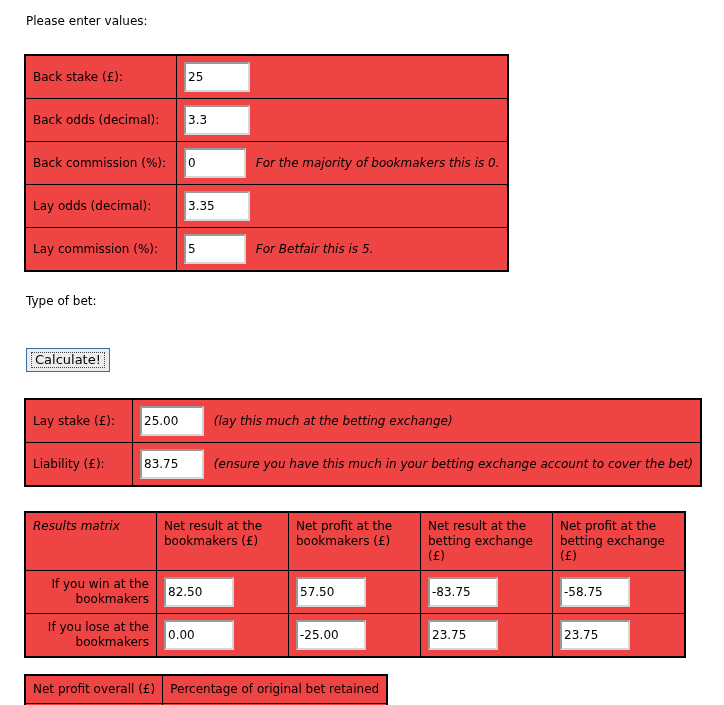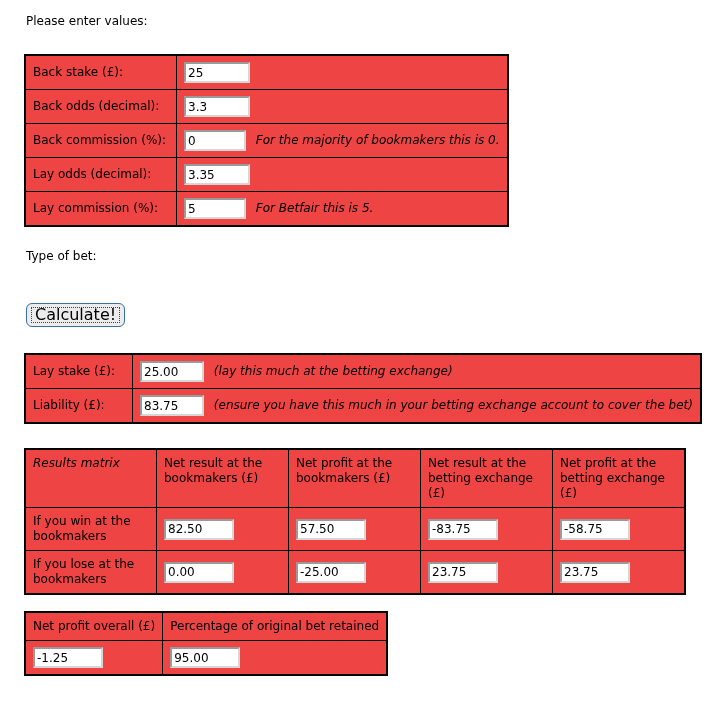--- a/index.html
+++ b/index.html
@@ -46,21 +46,21 @@
 
   
   input.tf {
     font-family: "DejaVu Sans", "Liberation Sans", sans-serif;
     font-size: 12px;
     line-height: 14px;
     color: #000000;
     background: #ffffff;
     border: 2px solid;
     border-color: #9a9a9a #d6d6d6 #d6d6d6 #9a9a9a;
-    padding: 4px 2px;
+    padding: 13px 2px;
     margin: 0;
     box-sizing: border-box;
     height: 21px;
     vertical-align: middle;
   }
   input.w-small  { width: 66px; }
   input.w-med    { width: 62px; }
   input.w-lay    { width: 64px; }
   input.w-matrix { width: 70px; }
 
@@ -109,46 +109,46 @@
     margin-top: -2px;
     border-radius: 50%;
     background: #1f8a1f;
   }
   .radio-label { font-size: 12px; line-height: 14px; }
 
   
   .btn {
     display: inline-block;
     font-family: "DejaVu Sans", "Liberation Sans", sans-serif;
-    font-size: 16px;
+    font-size: 13px;
     line-height: 14px;
     color: #000000;
     background: #ececec;
     border: 1px solid #3a6ea5;
-    border-radius: 6px;
+    border-radius: 0;
     padding: 3px 4px;
     margin-left: 2px;
     cursor: default;
   }
   .btn .focus-ring {
     display: inline-block;
     border: 1px dotted #444444;
     padding: 0 3px;
   }
 
   
   .t-inputs .c-label { width: 136px; }
   .t-inputs .c-field { width: 306px; }
 
   .t-lay .c-label { width: 92px; }
 
   .t-matrix .c-rowhdr { width: 116px; font-style: italic; }
   .t-matrix .c-col    { width: 117px; }
   .t-matrix td.hdr    { vertical-align: top; white-space: normal; }
-  .t-matrix td.rowhdr { vertical-align: top; white-space: normal; }
+  .t-matrix td.rowhdr { vertical-align: top; white-space: normal; text-align: right; }
 
   .t-summary .c-a { width: 115px; }
   .t-summary .c-b { width: 190px; margin-top: 29px; }
 </style>
 </head>
 <body>
 
 <div class="page">
 
   <div class="label-line">Please enter values:</div>

